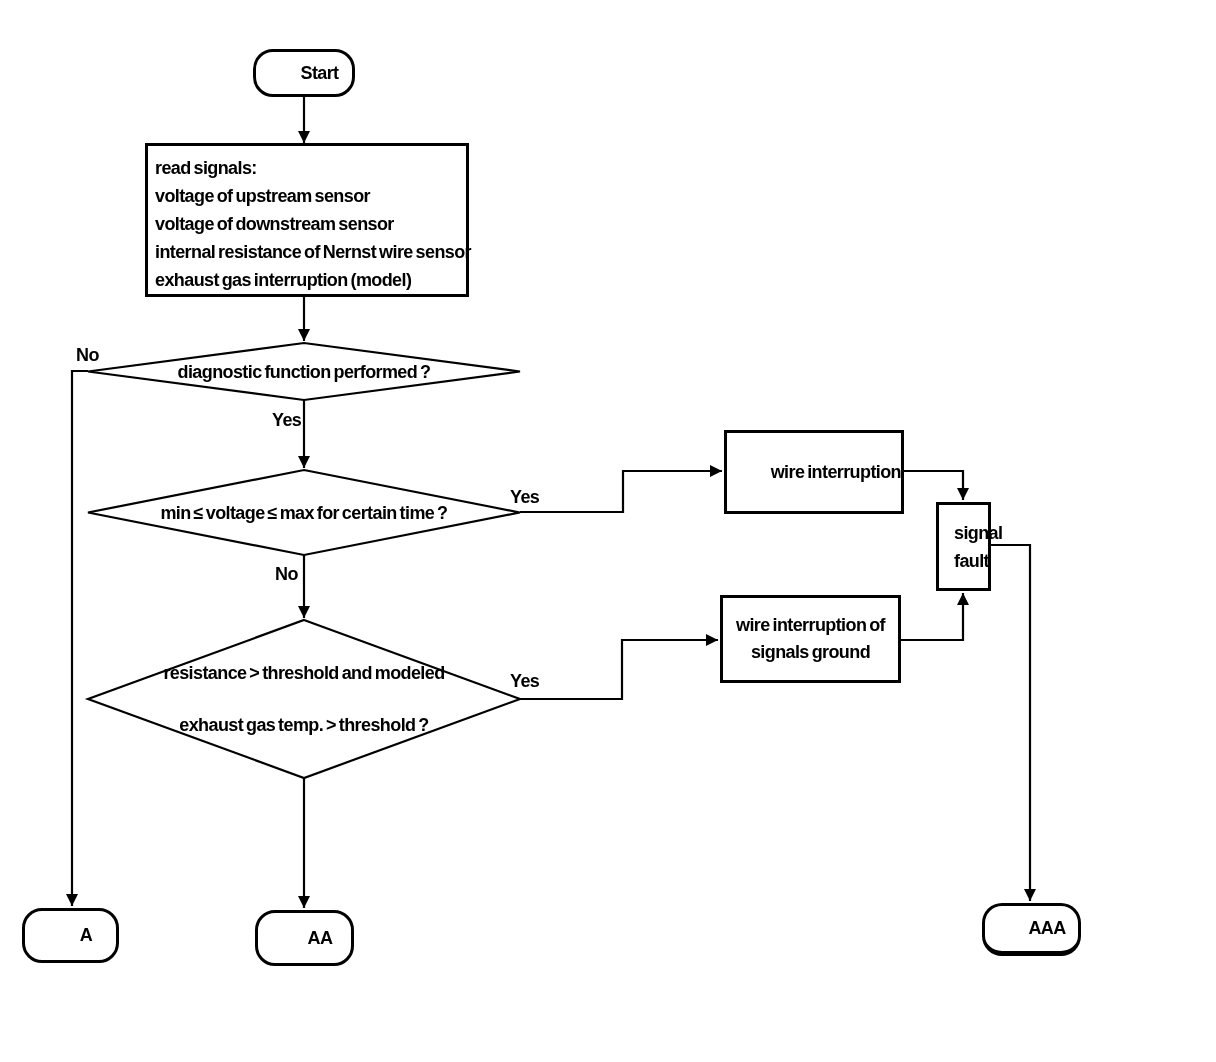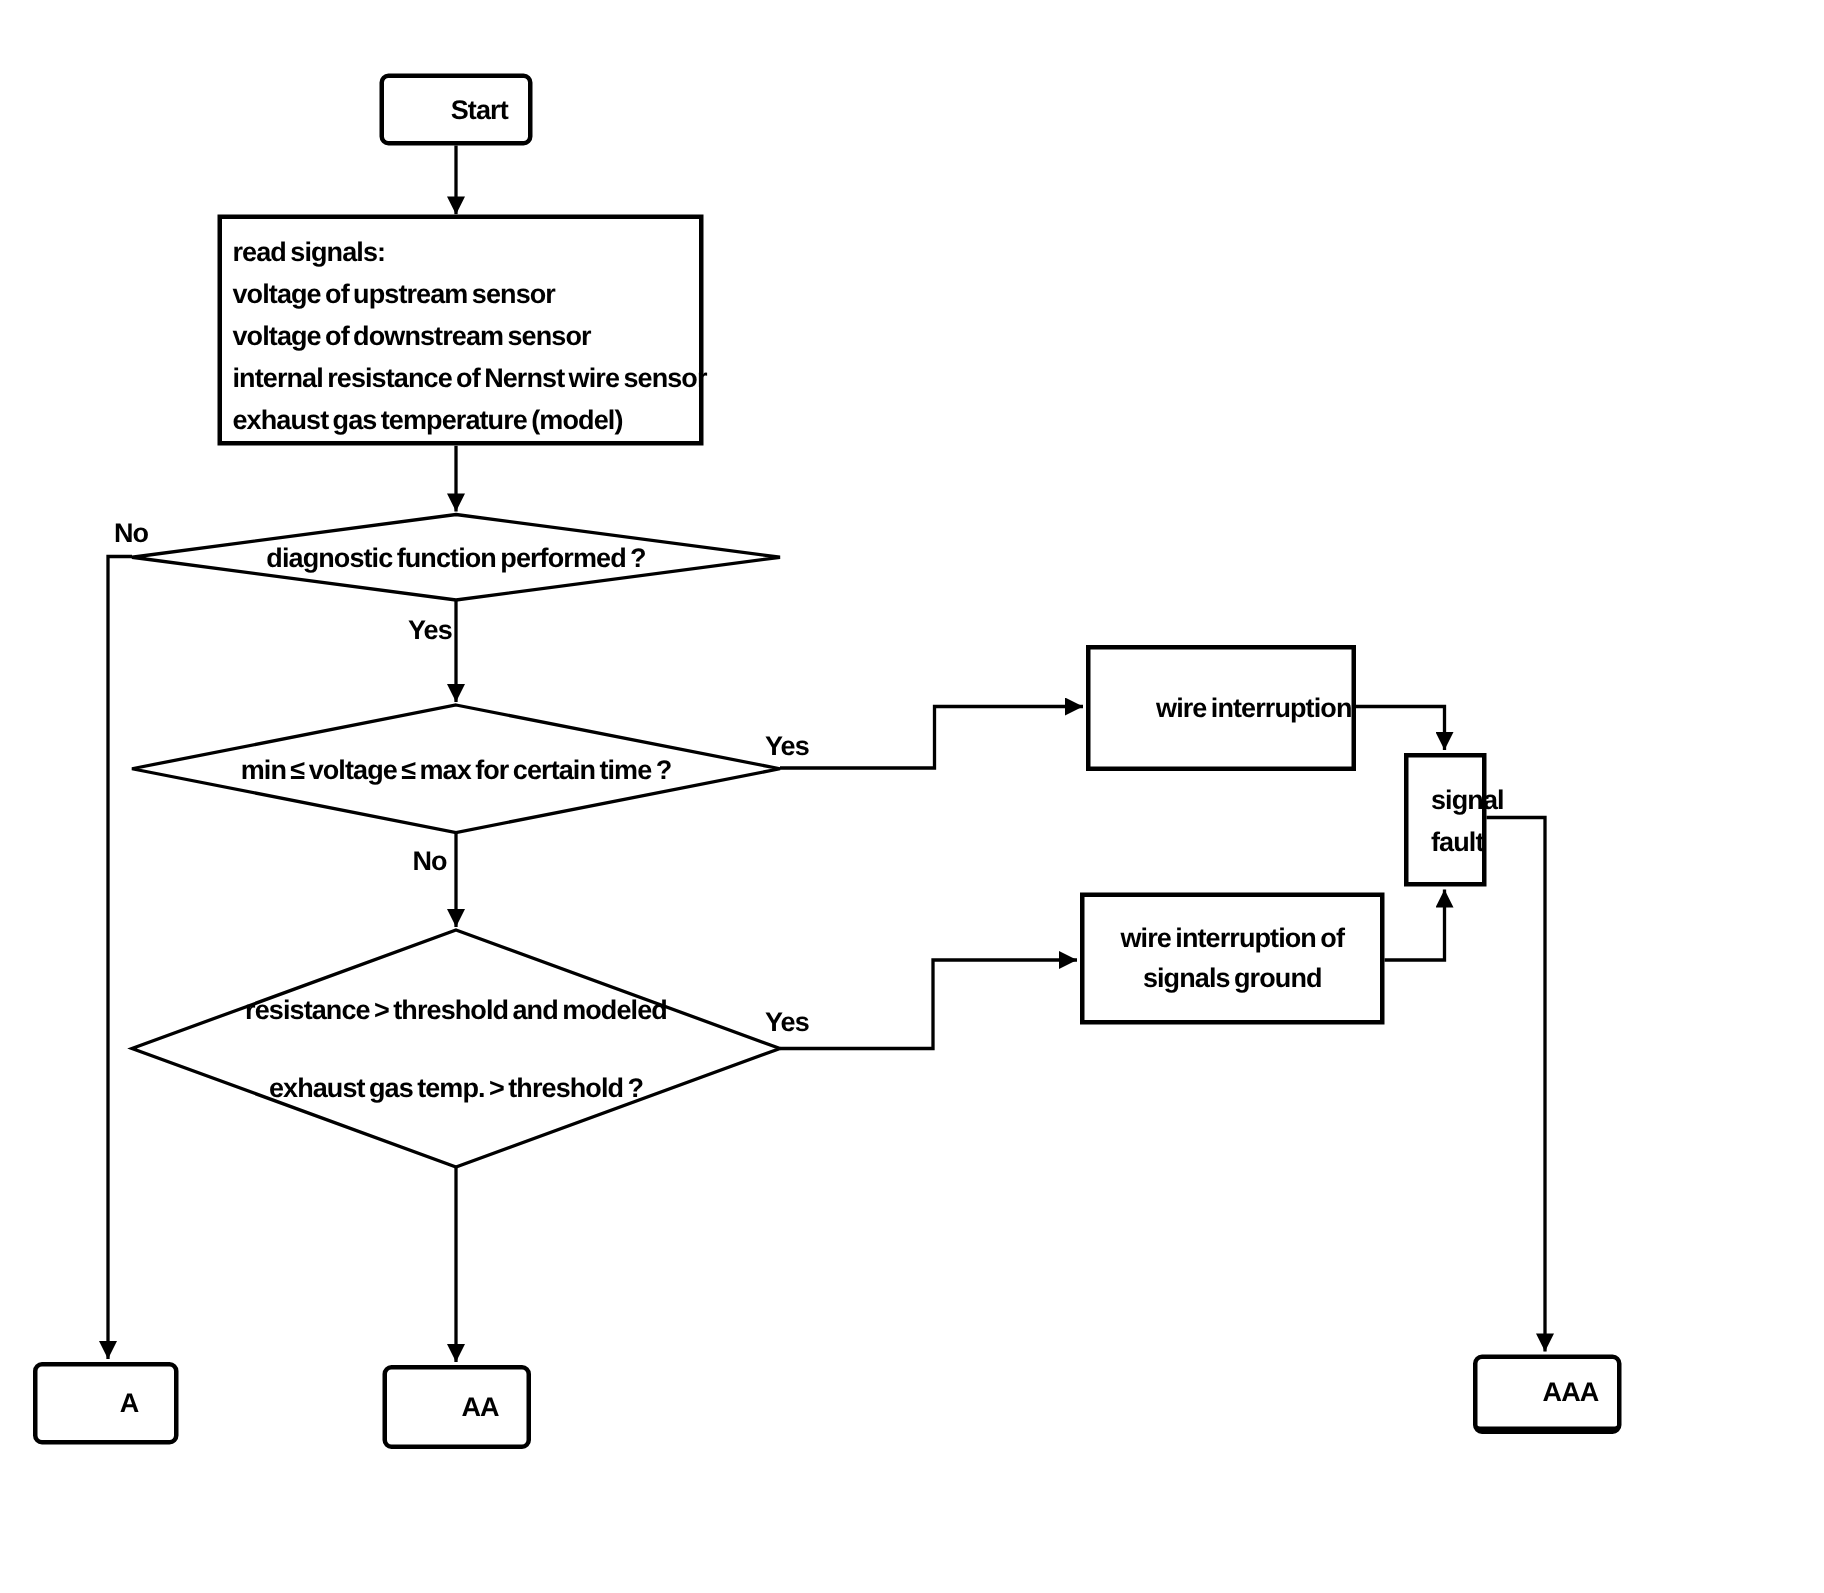--- a/index.html
+++ b/index.html
@@ -43,21 +43,21 @@
     align-items: center;
     justify-content: center;
     font-weight: bold;
     font-size: 18px;
     letter-spacing: -0.6px;
     word-spacing: -1.5px;
     line-height: 27px;
     text-align: center;
   }
   .terminal {
-    border-radius: 6px;
+    border-radius: 20px;
     padding-left: 31px;
   }
   .process-lines {
     align-items: flex-start;
     justify-content: flex-start;
     text-align: left;
     padding: 8px 6px 6px 7px;
     line-height: 28px;
   }
   .process-lines .ln { white-space: nowrap; }
@@ -119,39 +119,39 @@
 
   <div class="node terminal" style="left:253px; top:49px; width:102px; height:48px;">
     <span>Start</span>
   </div>
 
   <div class="node process-lines" style="left:145px; top:143px; width:324px; height:154px;">
     <span class="ln">read signals:</span>
     <span class="ln">voltage of upstream sensor</span>
     <span class="ln">voltage of downstream sensor</span>
     <span class="ln">internal resistance of Nernst wire sensor</span>
-    <span class="ln">exhaust gas temperature (model)</span>
+    <span class="ln">exhaust gas interruption (model)</span>
   </div>
 
   <div class="diamond-label" style="left:88px; top:343px; width:432px; height:57px;">
     <span>diagnostic function performed ?</span>
   </div>
   <div class="diamond-label" style="left:88px; top:470px; width:432px; height:85px;">
     <span>min ≤ voltage ≤ max for certain time ?</span>
   </div>
   <div class="diamond-label" style="left:88px; top:620px; width:432px; height:158px;gap:24px;">
     <span>resistance &gt; threshold and modeled</span>
     <span>exhaust gas temp. &gt; threshold ?</span>
   </div>
 
   <div class="node" style="left:724px; top:430px; width:180px; height:84px;align-items:flex-end;">
     <span>wire interruption</span>
   </div>
 
-  <div class="node" style="left:720px; top:595px; width:203px; height:88px;">
+  <div class="node" style="left:720px; top:595px; width:181px; height:88px;">
     <span>wire interruption of</span>
     <span>signals ground</span>
   </div>
 
   <div class="node fault" style="left:936px; top:502px; width:55px; height:89px;">
     <span>signal</span>
     <span>fault</span>
   </div>
 
   <div class="node terminal" style="left:22px; top:908px; width:97px; height:55px;">

